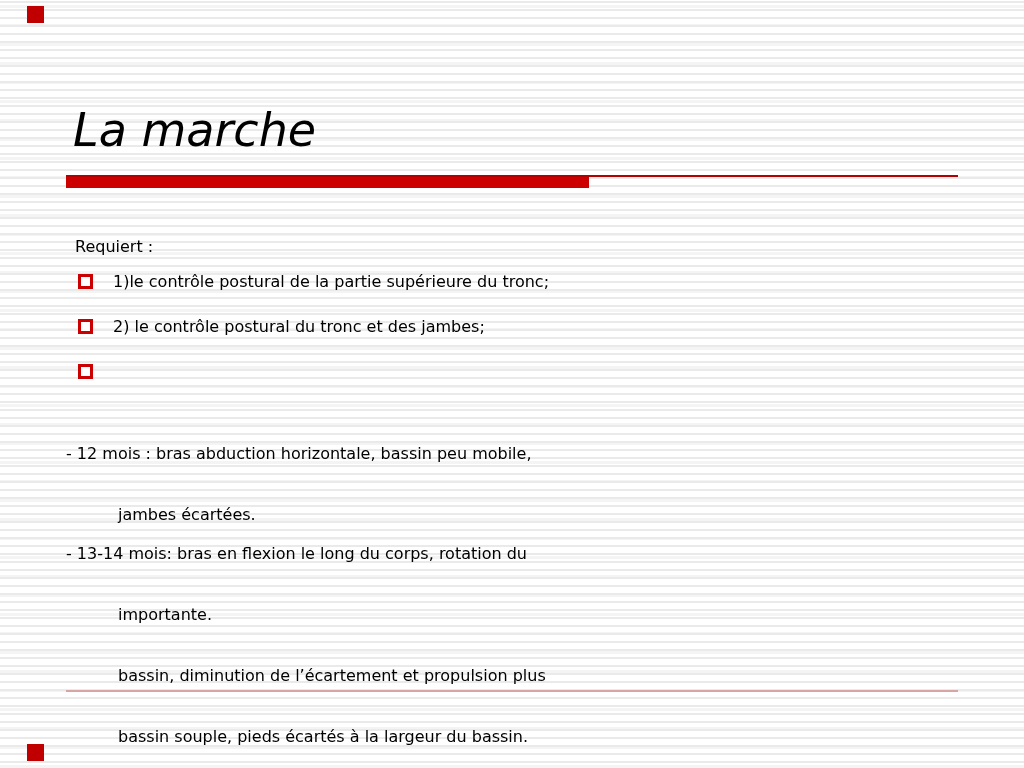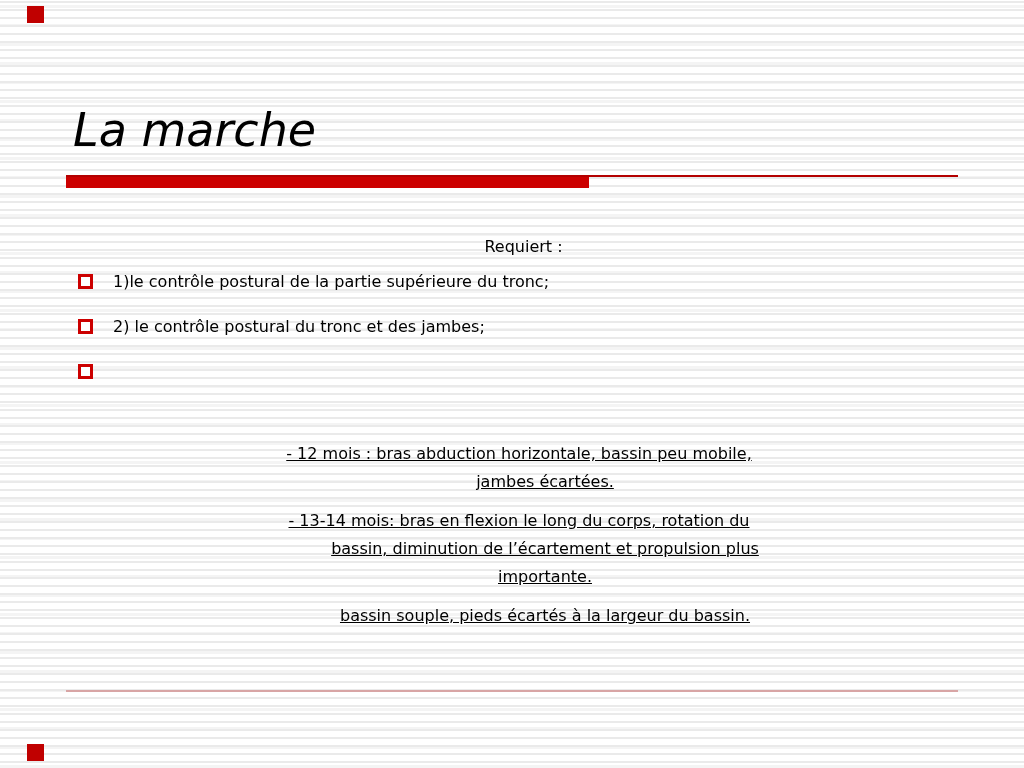--- a/index.html
+++ b/index.html
@@ -8,21 +8,20 @@
     width:1024px;height:768px;
     margin:0 auto;
     overflow:hidden;
     background-color:#ffffff;
     background-image:
       repeating-linear-gradient(180deg, #eaeaea 0, #eaeaea 2px, transparent 2px, transparent 8px),
       repeating-linear-gradient(180deg, #f4f4f4 0, #f4f4f4 3px, transparent 3px, transparent 19px);
     background-position:0 1px, 0 5px;
     font-family:"DejaVu Sans","Liberation Sans",sans-serif;
     color:#000000;
-    text-align:center;
   }
   .corner-sq{
     position:absolute;left:27px;width:17px;height:17px;
     background:#c00000;
   }
   .corner-sq.top{top:6px;}
   .corner-sq.bottom{top:744px;}
   .title{
     position:absolute;left:73px;top:103px;margin:0;
     font-size:46px;font-weight:normal;font-style:italic;
@@ -52,23 +51,23 @@
     margin-bottom:16px;
   }
   .sq{
     flex:0 0 auto;
     width:15px;height:15px;box-sizing:border-box;
     border:3px solid #cc0000;background:#ffffff;
     margin:7px 20px 0 12px;
   }
   .bullet-text{white-space:nowrap;}
   .spacer{height:45px;}
-  .para{margin:0 0 11px 0;line-height:28px;text-decoration:underline;}
+  .para{margin:0 0 11px 0;line-height:28px;}
   .pline{white-space:nowrap;}
-  .pline.cont{padding-left:52px;}
+  .pline.cont{padding-left:52px;margin-top:33px;}
 </style>
 </head>
 <body>
 
 <div class="slide">
 
   <div class="corner-sq top"></div>
   <div class="corner-sq bottom"></div>
 
   <h1 class="title">La marche</h1>
@@ -94,22 +93,22 @@
 
     <div class="spacer"></div>
 
     <div class="para">
       <div class="pline first">- 12 mois : bras abduction horizontale, bassin peu mobile,</div>
       <div class="pline cont">jambes écartées.</div>
     </div>
 
     <div class="para">
       <div class="pline first">- 13-14 mois: bras en flexion le long du corps, rotation du</div>
+      <div class="pline cont">importante.</div>
       <div class="pline cont">bassin, diminution de l’écartement et propulsion plus</div>
-      <div class="pline cont">importante.</div>
     </div>
 
     <div class="para">
       <div class="pline cont">bassin souple, pieds écartés à la largeur du bassin.</div>
     </div>
 
   </div>
 
   <div class="bottom-rule"></div>
 

